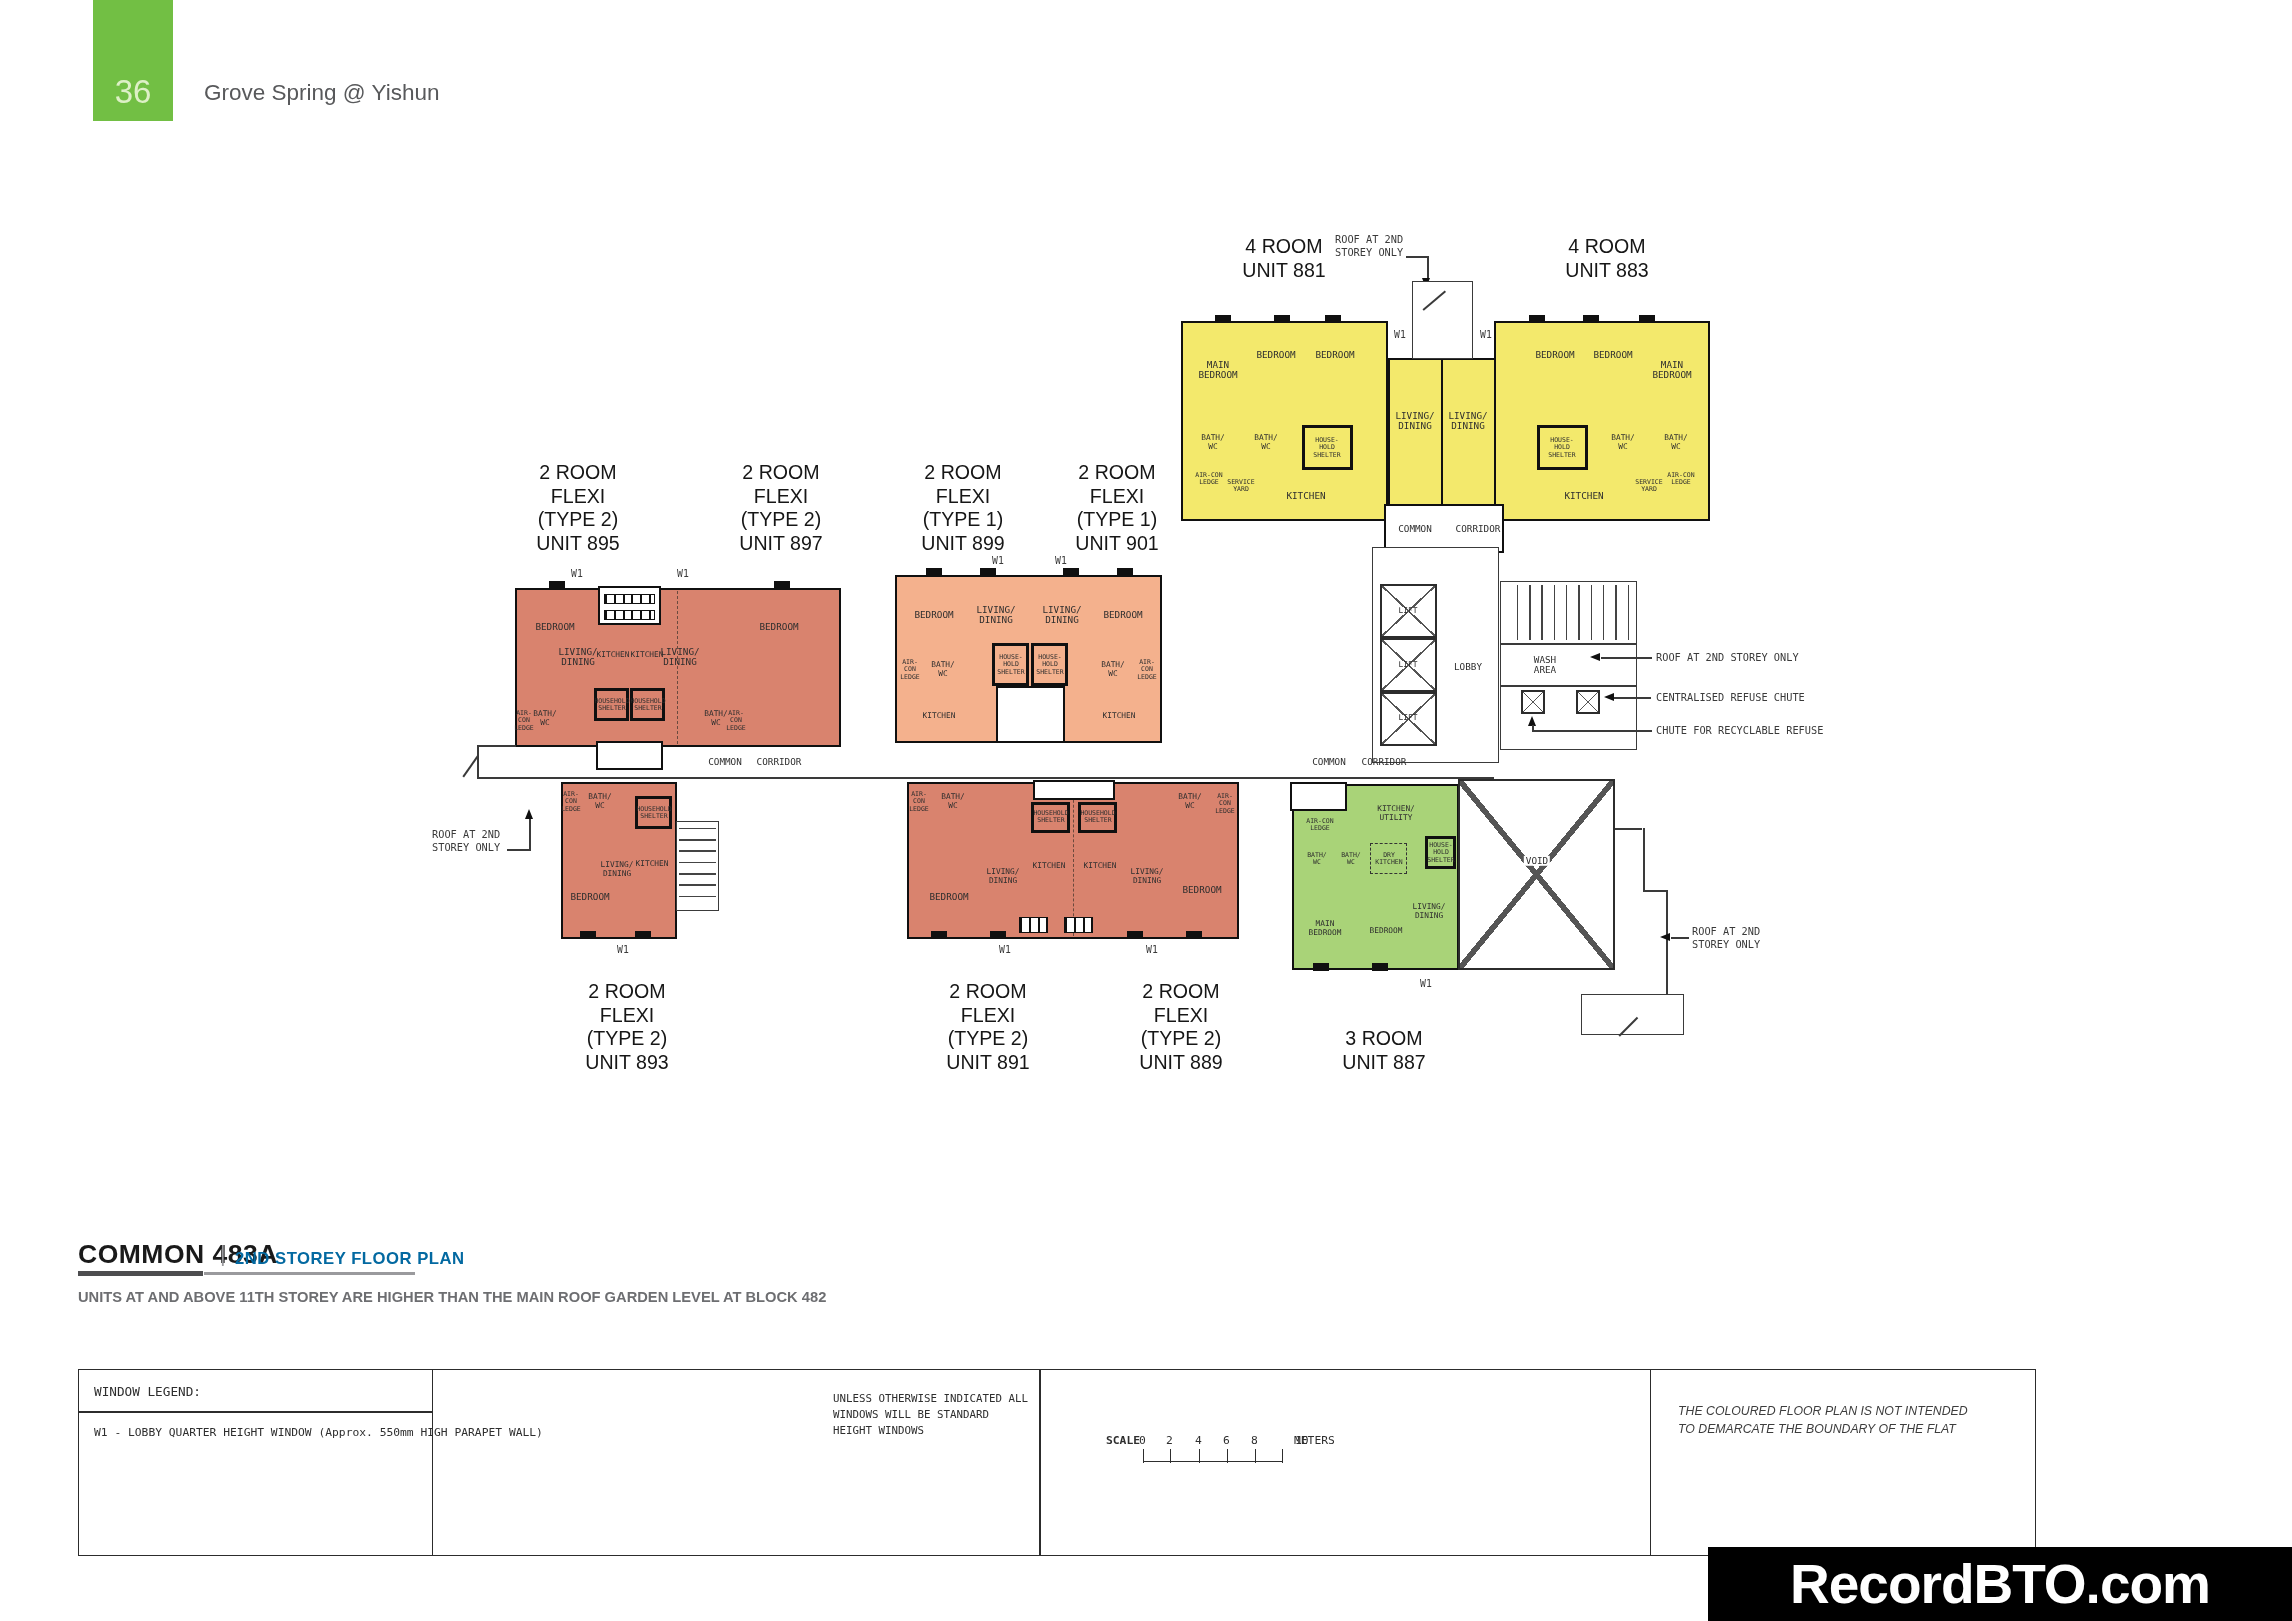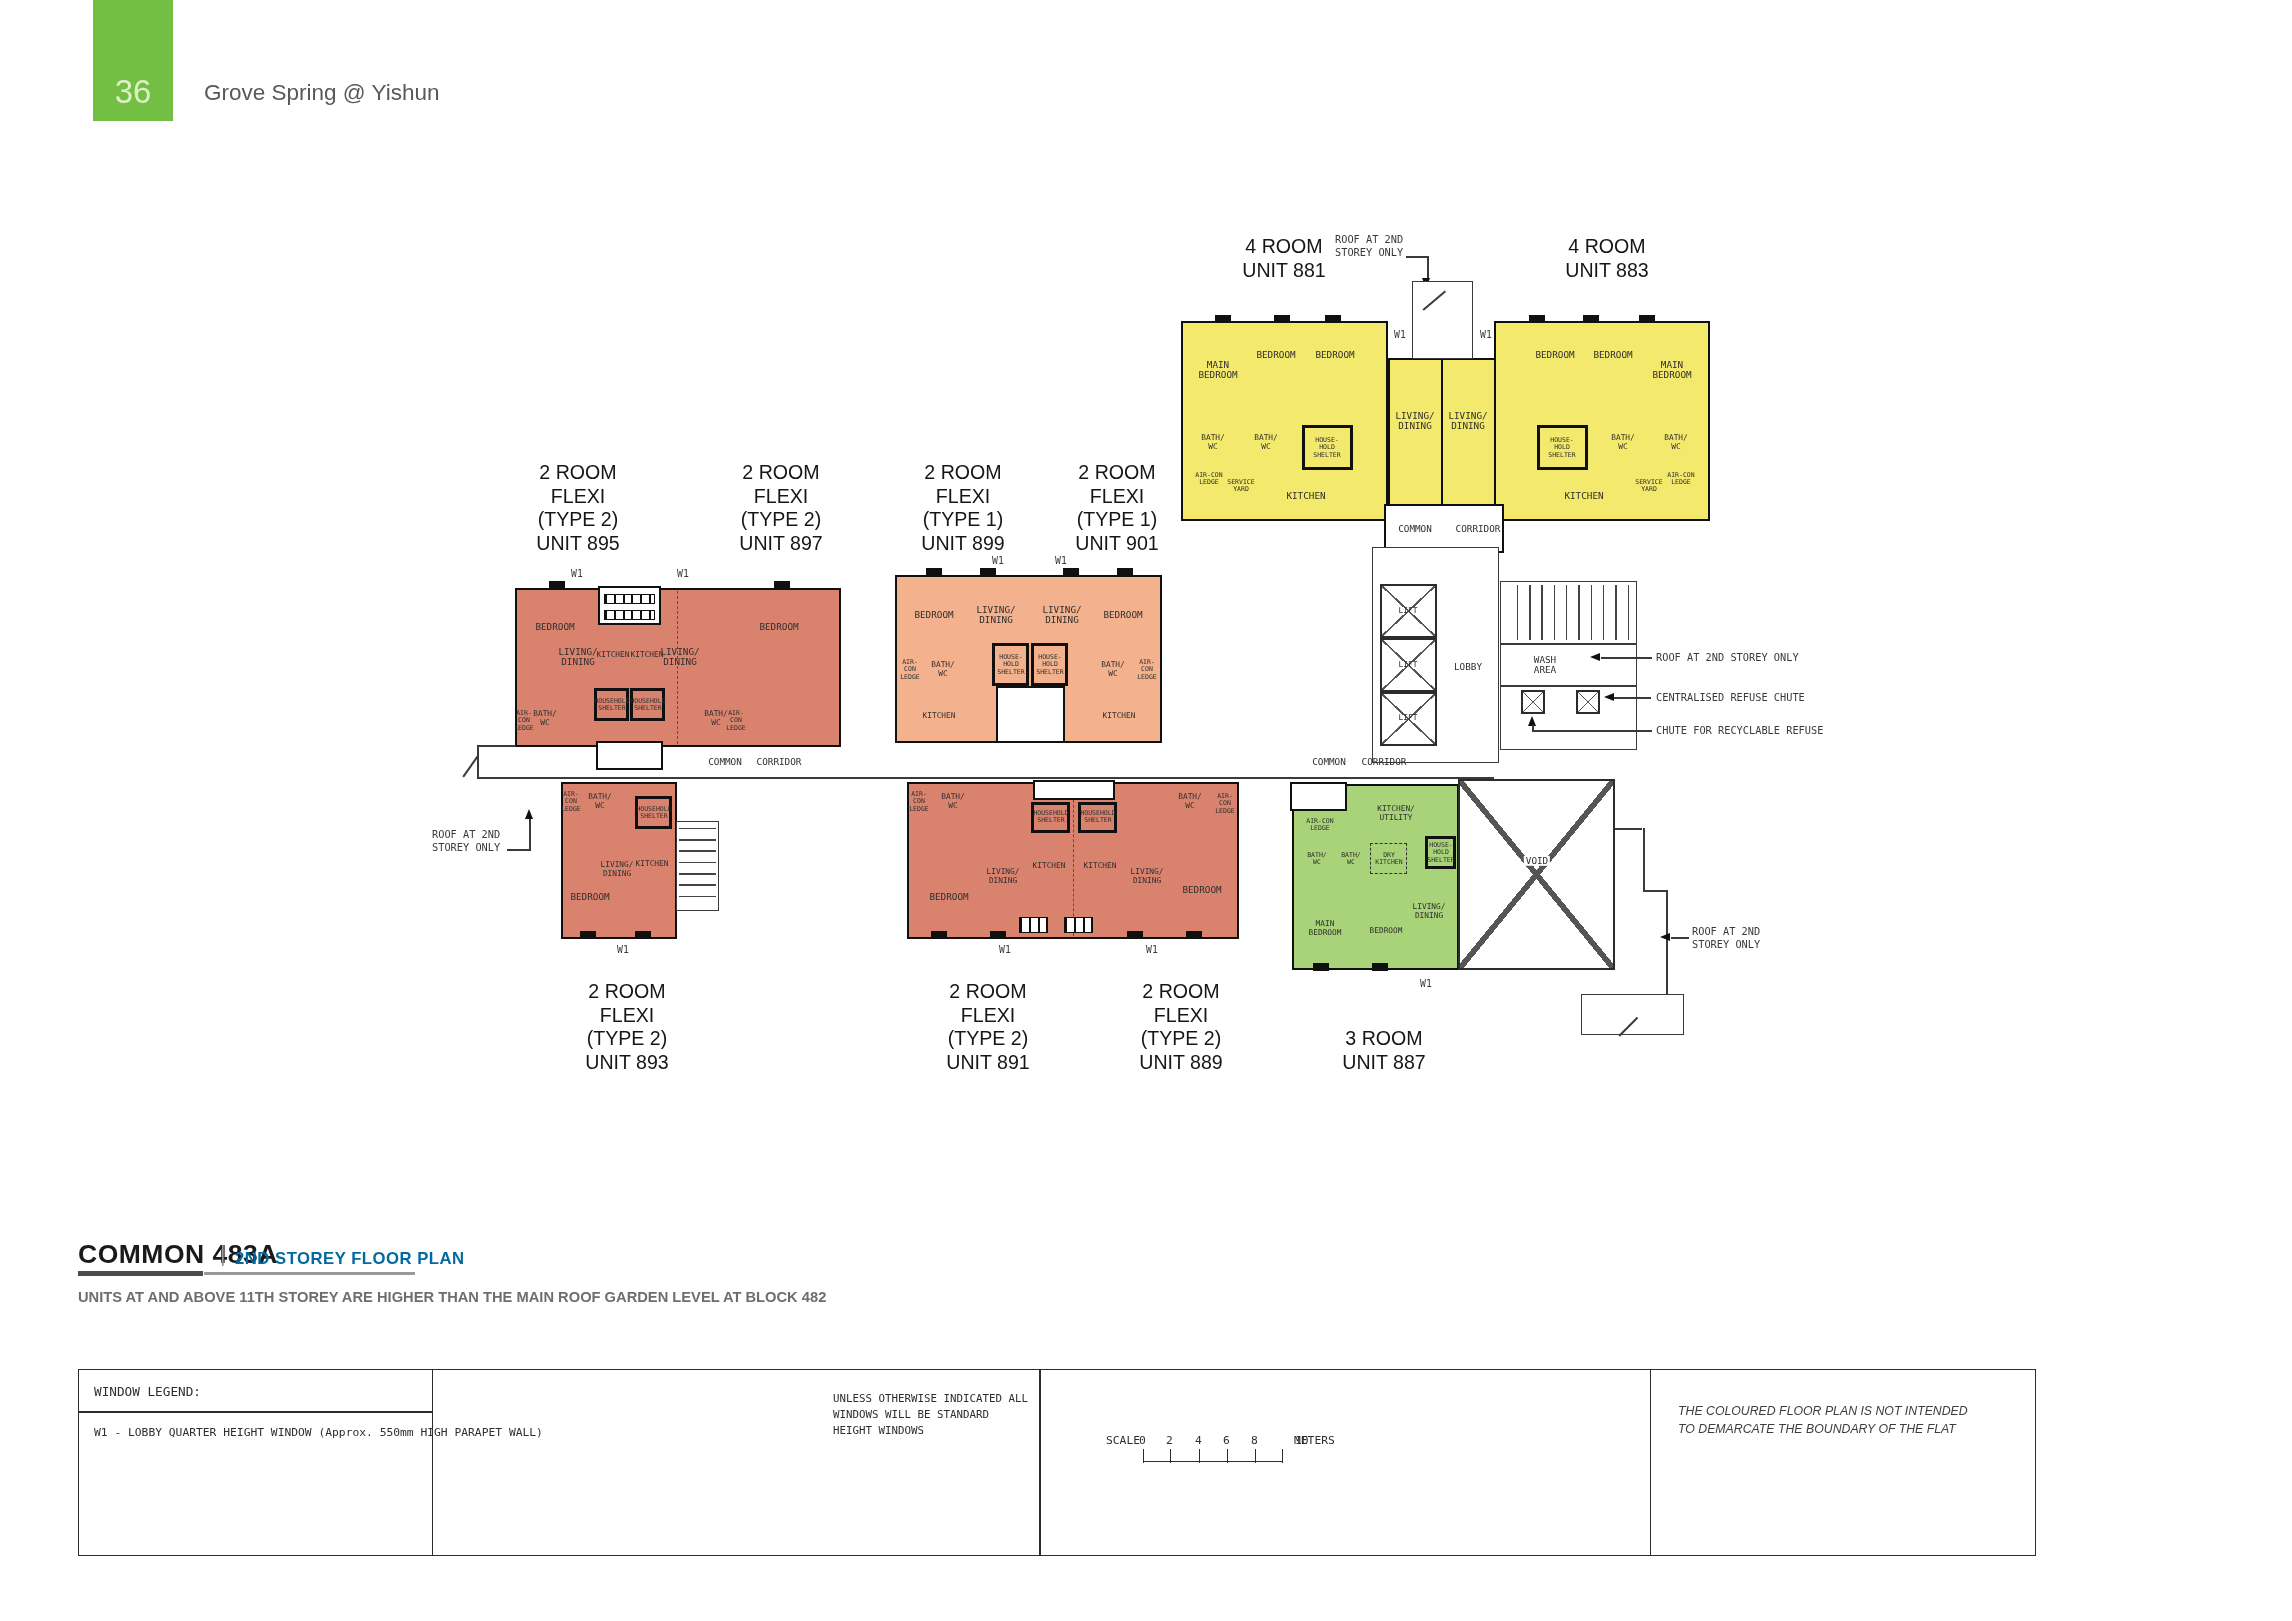--- a/index.html
+++ b/index.html
@@ -405,34 +405,35 @@
 
   <div class="tcell" style="left:78px; top:1369px; width:355px; height:187px;"></div>
   <div class="tcell" style="left:432px; top:1369px; width:609px; height:187px;"></div>
   <div class="tcell" style="left:1039px; top:1369px; width:612px; height:187px;"></div>
   <div class="tcell" style="left:1650px; top:1369px; width:386px; height:187px;"></div>
   <div class="hline" style="left:78px; top:1411px; width:355px; background:#2c2c2c;"></div>
   <div class="ttext" style="left:94px; top:1384px; font-size:12.7px;">WINDOW LEGEND:</div>
   <div class="ttext" style="left:94px; top:1426px; font-size:11.3px;">W1 - LOBBY QUARTER HEIGHT WINDOW (Approx. 550mm HIGH PARAPET WALL)</div>
   <div class="ttext" style="left:833px; top:1391px; font-size:10.8px; width:196px; line-height:1.5;">UNLESS OTHERWISE INDICATED ALL WINDOWS WILL BE STANDARD HEIGHT WINDOWS</div>
 
-  <div class="ttext" style="left:1106px; top:1434px; font-size:11.3px;">SCALE</div>
+  <div class="ttext" style="left:1106px; top:1434px; font-size:11.3px;font-weight:bold;">SCALE</div>
   <div class="ttext" style="left:1139px; top:1434px; font-size:11.3px;">0</div>
   <div class="ttext" style="left:1166px; top:1434px; font-size:11.3px;">2</div>
   <div class="ttext" style="left:1195px; top:1434px; font-size:11.3px;">4</div>
   <div class="ttext" style="left:1223px; top:1434px; font-size:11.3px;">6</div>
   <div class="ttext" style="left:1251px; top:1434px; font-size:11.3px;">8</div>
   <div class="ttext" style="left:1275px; top:1434px; font-size:11.3px;margin-left:20px;">10</div>
   <div class="ttext" style="left:1294px; top:1434px; font-size:11.3px;">METERS</div>
   <div class="vline" style="left:1143px; top:1449px; height:13.7px; width:1px; background:#2e2e2e;"></div>
   <div class="vline" style="left:1170px; top:1449px; height:13.7px; width:1px; background:#2e2e2e;"></div>
   <div class="vline" style="left:1199px; top:1449px; height:13.7px; width:1px; background:#2e2e2e;"></div>
   <div class="vline" style="left:1227px; top:1449px; height:13.7px; width:1px; background:#2e2e2e;"></div>
   <div class="vline" style="left:1255px; top:1449px; height:13.7px; width:1px; background:#2e2e2e;"></div>
   <div class="vline" style="left:1282px; top:1449px; height:13.7px; width:1px; background:#2e2e2e;"></div>
   <div class="hline" style="left:1143px; top:1461px; width:140px; height:1px; background:#2e2e2e;"></div>
 
   <div class="abs" style="left:1678px; top:1402px; font-size:12.3px; color:#3d3d3d; line-height:1.5; white-space:pre-line;">THE COLOURED FLOOR PLAN IS NOT INTENDED
 TO DEMARCATE THE BOUNDARY OF THE FLAT</div>
 
+  <div id="wm">RecordBTO.com</div>
 
 </div>
 
 
 </body></html>

